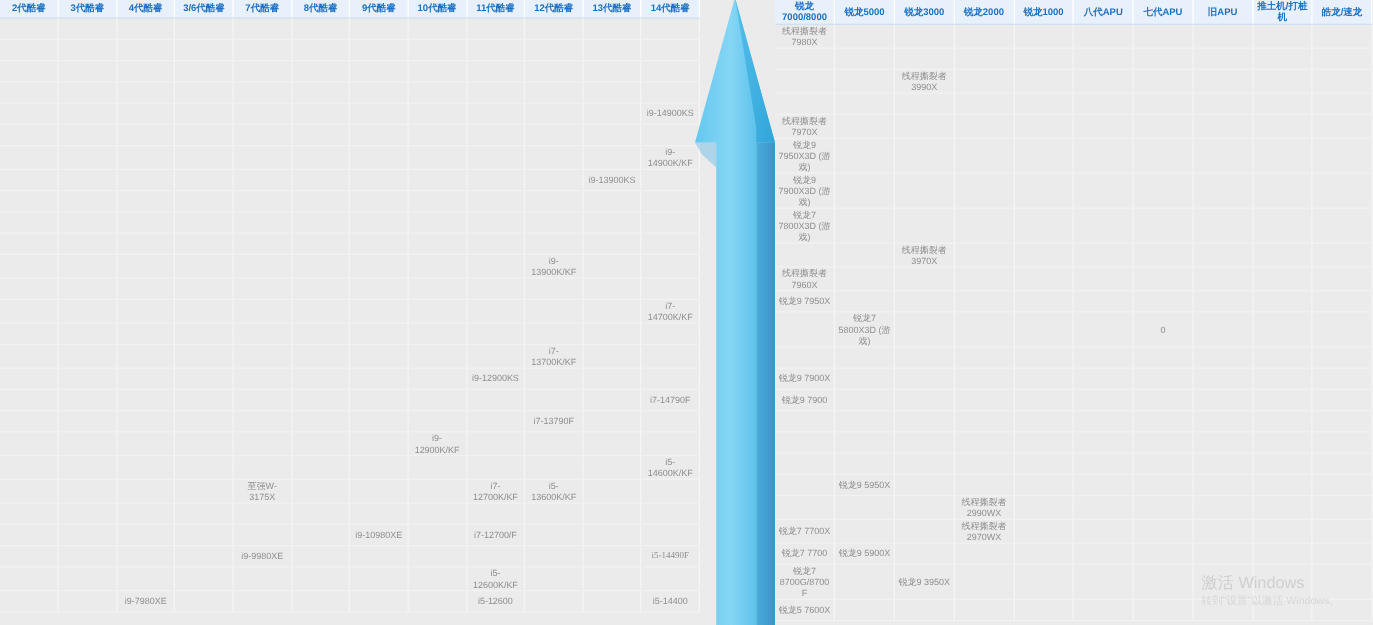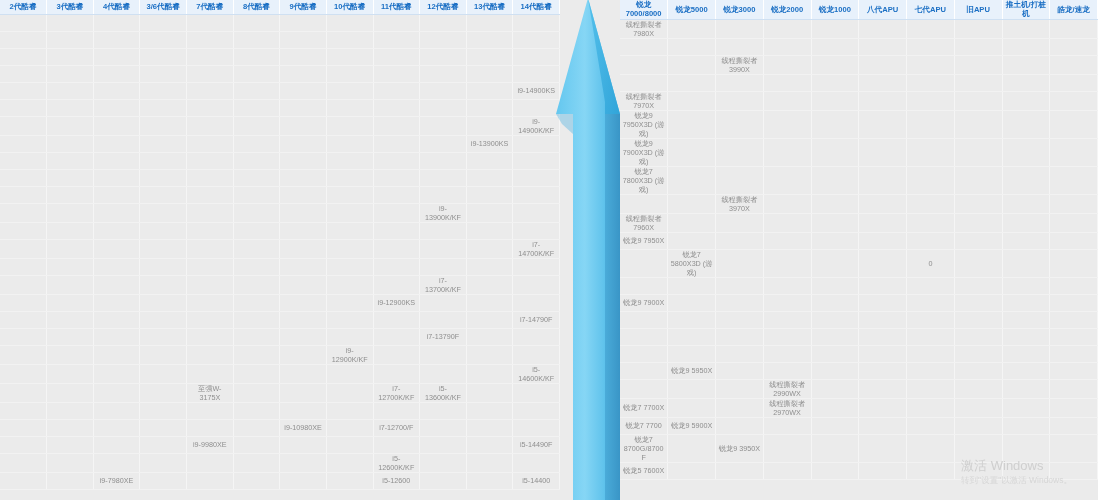--- a/index.html
+++ b/index.html
@@ -455,21 +455,21 @@
           <td class="empty" style="width: 44px; height: 17px;"></td>
           <td class="empty" style="width: 44px; height: 17px;"></td>
           <td class="empty" style="width: 44px; height: 17px;"></td>
           <td class="filled" style="width: 44px; height: 17px;">i9-9980XE</td>
           <td class="empty" style="width: 44px; height: 17px;"></td>
           <td class="empty" style="width: 44px; height: 17px;"></td>
           <td class="empty" style="width: 44px; height: 17px;"></td>
           <td class="empty" style="width: 44px; height: 17px;"></td>
           <td class="empty" style="width: 44px; height: 17px;"></td>
           <td class="empty" style="width: 44px; height: 17px;"></td>
-          <td class="filled" style="width: 44px; height: 17px;">i5-14490F</td>
+          <td class="filled" style="width: 44px; height: 17px; font-family: Liberation Serif, serif;">i5-14490F</td>
         </tr>
         <tr>
           <td class="empty" style="width: 44px; height: 17px;"></td>
           <td class="empty" style="width: 44px; height: 17px;"></td>
           <td class="empty" style="width: 44px; height: 17px;"></td>
           <td class="empty" style="width: 44px; height: 17px;"></td>
           <td class="empty" style="width: 44px; height: 17px;"></td>
           <td class="empty" style="width: 44px; height: 17px;"></td>
           <td class="empty" style="width: 44px; height: 17px;"></td>
           <td class="empty" style="width: 44px; height: 17px;"></td>
@@ -662,20 +662,32 @@
           <td class="empty" style="width: 47px; height: 17px;"></td>
           <td class="empty" style="width: 47px; height: 17px;"></td>
           <td class="empty" style="width: 47px; height: 17px;"></td>
           <td class="empty" style="width: 47px; height: 17px;"></td>
           <td class="empty" style="width: 47px; height: 17px;"></td>
           <td class="empty" style="width: 47px; height: 17px;"></td>
           <td class="empty" style="width: 47px; height: 17px;"></td>
         </tr>
         <tr>
           <td class="filled" style="width: 47px; height: 17px;">锐龙9 7900X</td>
+          <td class="empty" style="width: 47px; height: 17px;"></td>
+          <td class="empty" style="width: 47px; height: 17px;"></td>
+          <td class="empty" style="width: 47px; height: 17px;"></td>
+          <td class="empty" style="width: 47px; height: 17px;"></td>
+          <td class="empty" style="width: 47px; height: 17px;"></td>
+          <td class="empty" style="width: 47px; height: 17px;"></td>
+          <td class="empty" style="width: 47px; height: 17px;"></td>
+          <td class="empty" style="width: 47px; height: 17px;"></td>
+          <td class="empty" style="width: 47px; height: 17px;"></td>
+        </tr>
+        <tr>
+          <td class="filled" style="width: 47px; height: 17px;">锐龙9 7900</td>
           <td class="empty" style="width: 47px; height: 17px;"></td>
           <td class="empty" style="width: 47px; height: 17px;"></td>
           <td class="empty" style="width: 47px; height: 17px;"></td>
           <td class="empty" style="width: 47px; height: 17px;"></td>
           <td class="empty" style="width: 47px; height: 17px;"></td>
           <td class="empty" style="width: 47px; height: 17px;"></td>
           <td class="empty" style="width: 47px; height: 17px;"></td>
           <td class="empty" style="width: 47px; height: 17px;"></td>
           <td class="empty" style="width: 47px; height: 17px;"></td>
         </tr>

